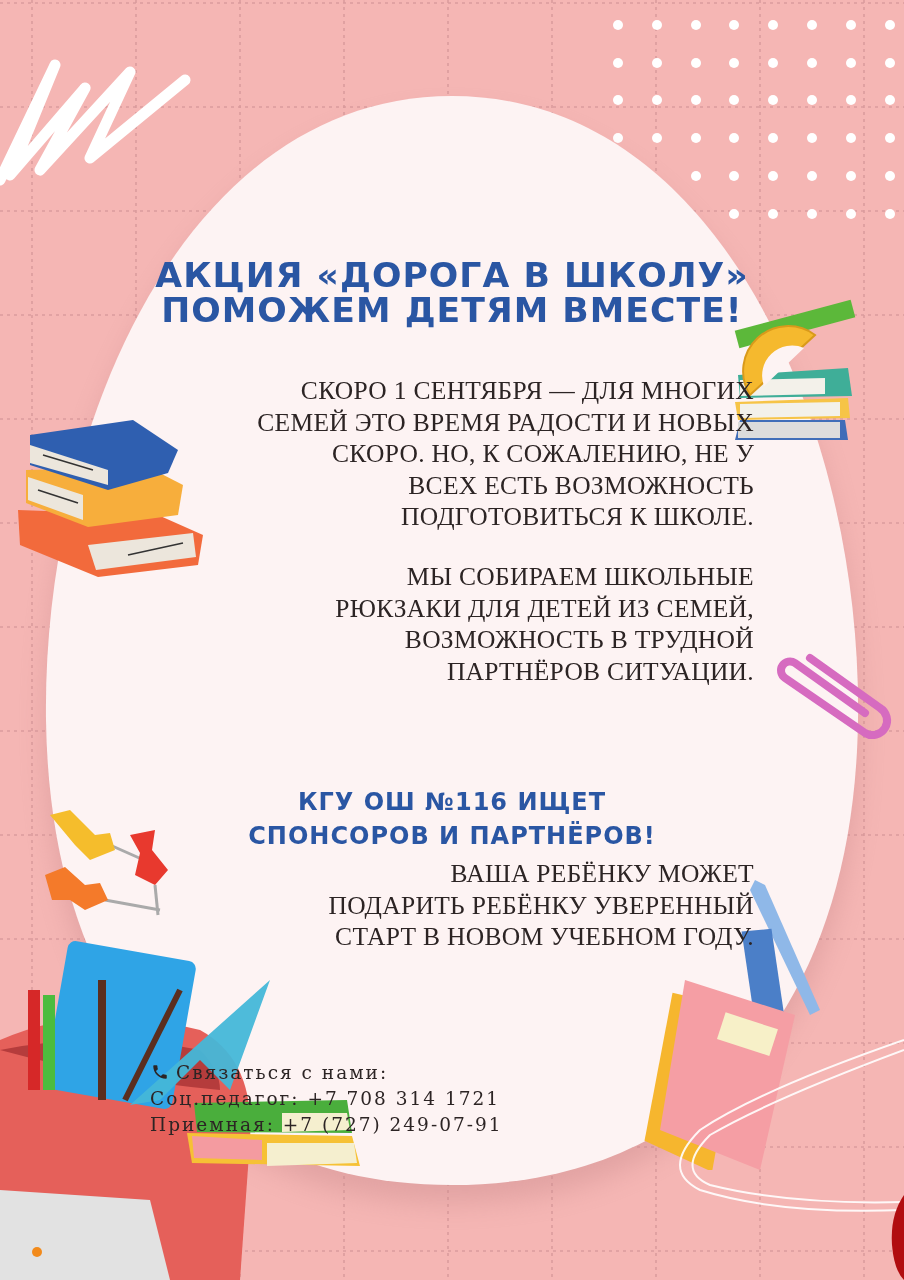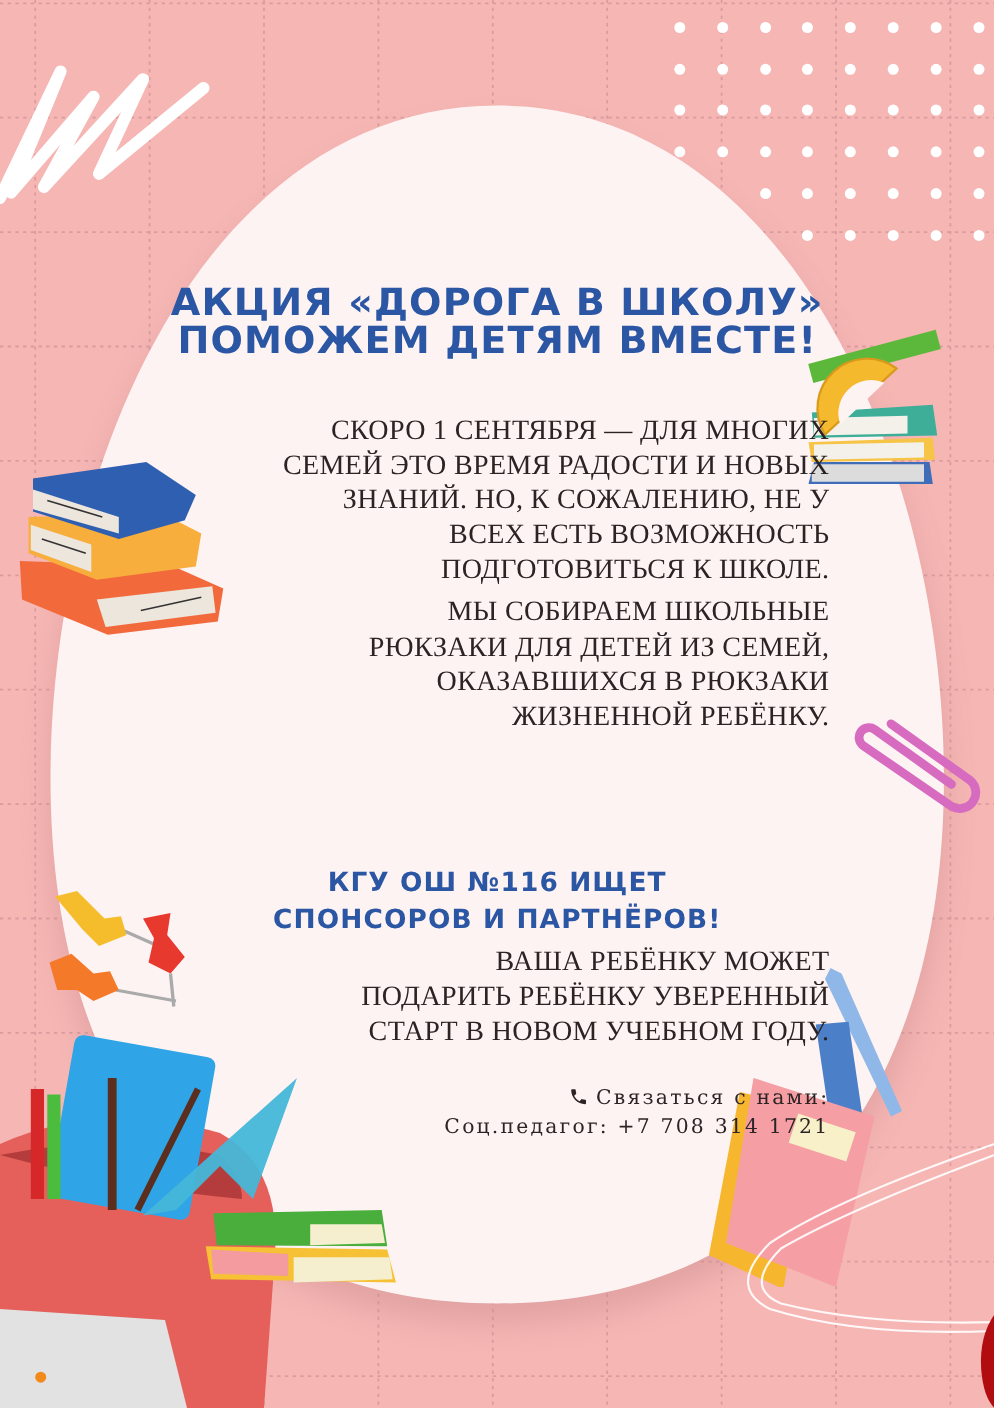--- a/index.html
+++ b/index.html
@@ -4,25 +4,25 @@
 <style>
   html, body { margin:0; padding:0; }
   body { width:904px; height:1280px; overflow:hidden; position:relative; background:#f5b6b4; font-family:"DejaVu Serif", serif; }
   .grid { position:absolute; inset:0; }
   .oval-wrap { position:absolute; left:0; top:0; width:904px; height:1280px; }
   .title { position:absolute; left:150px; width:604px; top:258px; text-align:center; color:#2a56a3;
            font-family:"DejaVu Sans", sans-serif; font-weight:bold; font-size:34px; line-height:35px; letter-spacing:1px; transform:scaleX(1.02); }
   .para { position:absolute; left:150px; width:604px; text-align:right; color:#2c2424;
           font-family:"Liberation Serif", serif; font-size:25.5px; line-height:31.5px; letter-spacing:0.3px; }
   .para1 { top:375px; }
-  .para2 { top:540px;font-family:Liberation Serif, serif; }
+  .para2 { top:561px;font-family:Liberation Serif, serif; }
   .sub { position:absolute; left:150px; width:604px; top:785px; text-align:center; color:#2a56a3;
          font-family:"DejaVu Sans", sans-serif; font-weight:bold; font-size:24px; line-height:34px; letter-spacing:1px; }
   .para3 { top:858px; }
-  .contacts { position:absolute; left:150px; width:604px; top:986px; text-align:right; color:#2c2424;
+  .contacts { position:absolute; left:150px; width:604px; top:1060px; text-align:left; color:#2c2424;
               font-family:"DejaVu Serif", serif; font-size:18.5px; line-height:26px; letter-spacing:2px; }
   .line { display:block; }
   .phone-icon { display:inline-block; width:20px; height:18px; vertical-align:-2px; margin-right:6px; }
   .deco { position:absolute; }
 </style>
 </head>
 <body>
 
 <svg class="grid" width="904" height="1280" viewBox="0 0 904 1280">
   <g stroke="#d8999b" stroke-width="1.6" stroke-dasharray="3 4" fill="none" opacity="0.9">
@@ -188,43 +188,44 @@
 </svg>
 
 <div class="title">
   <span class="line">АКЦИЯ «ДОРОГА В ШКОЛУ»</span>
   <span class="line">ПОМОЖЕМ ДЕТЯМ ВМЕСТЕ!</span>
 </div>
 
 <div class="para para1">
   <span class="line">СКОРО 1 СЕНТЯБРЯ — ДЛЯ МНОГИХ</span>
   <span class="line">СЕМЕЙ ЭТО ВРЕМЯ РАДОСТИ И НОВЫХ</span>
-  <span class="line">ЗНАНИЙ. НО, К СОЖАЛЕНИЮ, НЕ У</span>
+  <span class="line">СКОРО. НО, К СОЖАЛЕНИЮ, НЕ У</span>
   <span class="line">ВСЕХ ЕСТЬ ВОЗМОЖНОСТЬ</span>
   <span class="line">ПОДГОТОВИТЬСЯ К ШКОЛЕ.</span>
 </div>
 
 <div class="para para2">
   <span class="line">МЫ СОБИРАЕМ ШКОЛЬНЫЕ</span>
   <span class="line">РЮКЗАКИ ДЛЯ ДЕТЕЙ ИЗ СЕМЕЙ,</span>
-  <span class="line">ОКАЗАВШИХСЯ В РЮКЗАКИ</span>
-  <span class="line">ЖИЗНЕННОЙ РЕБЁНКУ.</span>
+  <span class="line">ВОЗМОЖНОСТЬ В ТРУДНОЙ</span>
+  <span class="line">ПАРТНЁРОВ СИТУАЦИИ.</span>
 </div>
 
 <div class="sub">
   <span class="line">КГУ ОШ №116 ИЩЕТ</span>
   <span class="line">СПОНСОРОВ И ПАРТНЁРОВ!</span>
 </div>
 
 <div class="para para3">
   <span class="line">ВАША РЕБЁНКУ МОЖЕТ</span>
   <span class="line">ПОДАРИТЬ РЕБЁНКУ УВЕРЕННЫЙ</span>
   <span class="line">СТАРТ В НОВОМ УЧЕБНОМ ГОДУ.</span>
 </div>
 
 <div class="contacts">
   <span class="line">
     <svg class="phone-icon" viewBox="0 0 24 24">
         <path d="M6.6 10.8c1.4 2.8 3.8 5.1 6.6 6.6l2.2-2.2c.3-.3.7-.4 1-.2 1.1.4 2.3.6 3.6.6.6 0 1 .4 1 1V20c0 .6-.4 1-1 1C10.6 21 3 13.4 3 4c0-.6.4-1 1-1h3.5c.6 0 1 .4 1 1 0 1.3.2 2.5.6 3.6.1.3 0 .7-.2 1L6.6 10.8z" fill="#2c2424"></path>
       </svg><span>Связаться с нами:</span>
   </span>
   <span class="line">Соц.педагог: +7 708 314 1721</span>
+  <span class="line">Приемная: +7 (727) 249-07-91</span>
 </div>
 
 </body></html>

